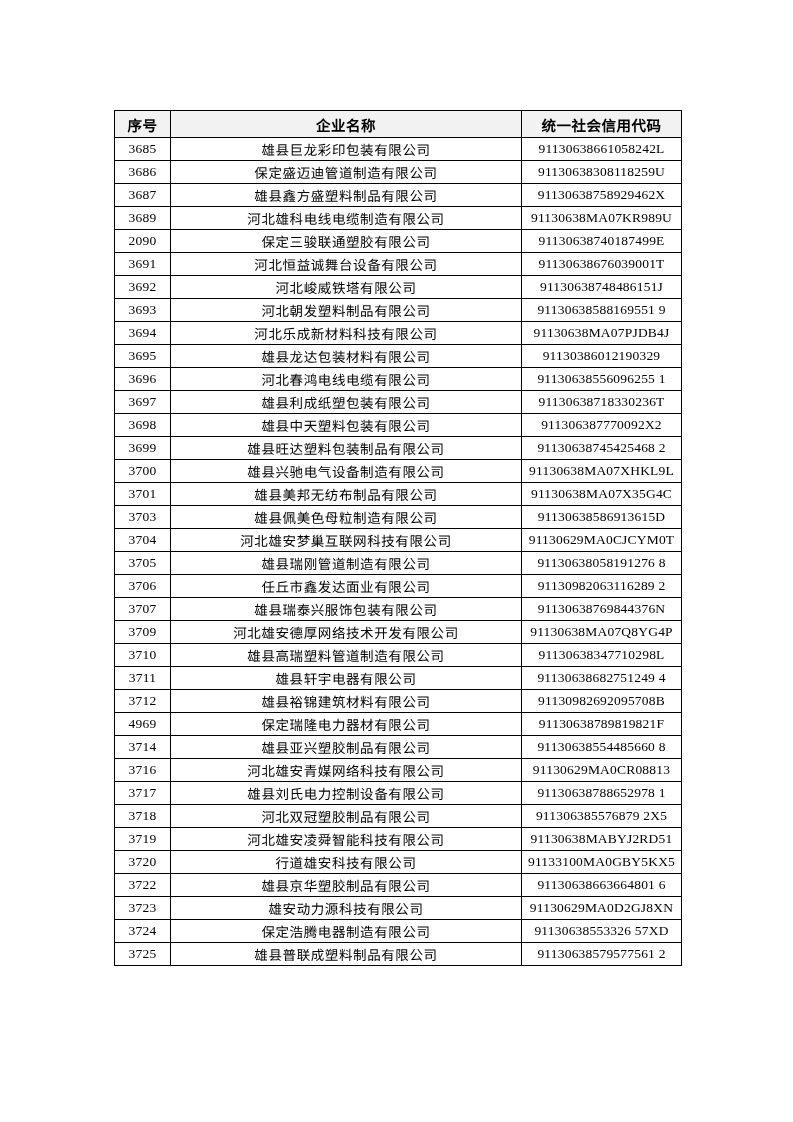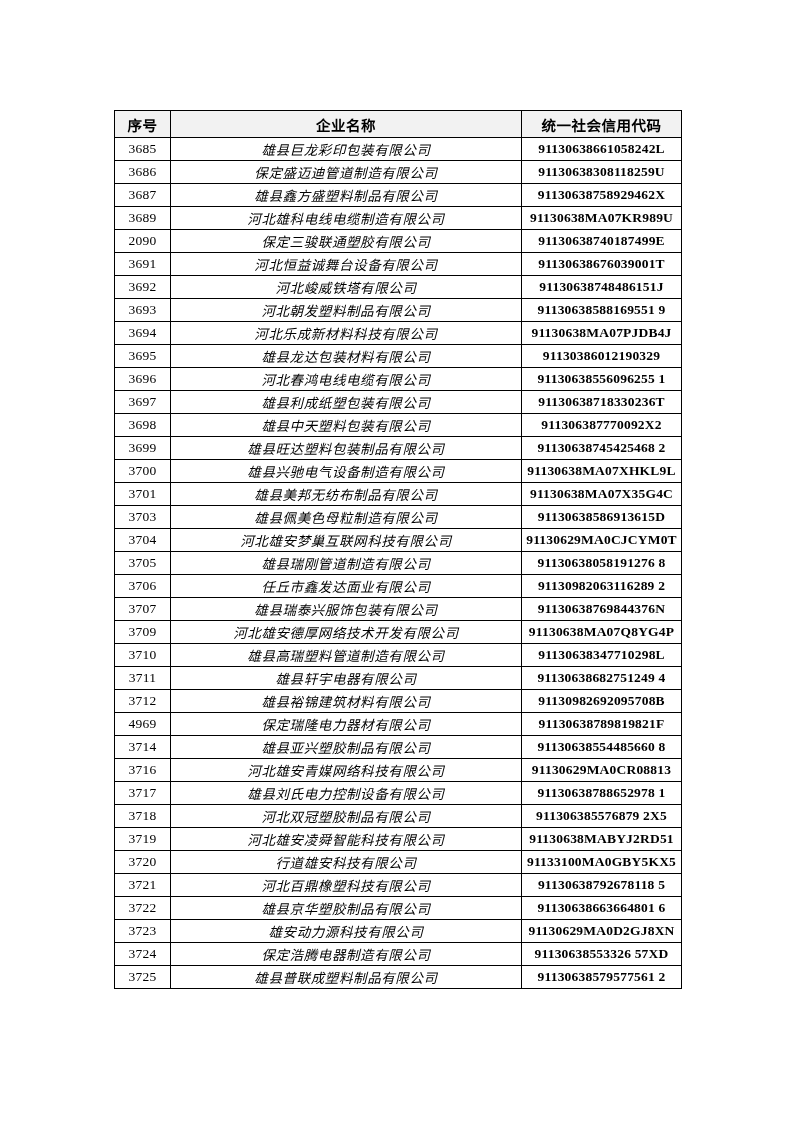--- a/index.html
+++ b/index.html
@@ -67,28 +67,26 @@
   td.cell-index {
     font-family: "Liberation Serif", "DejaVu Serif", serif;
     font-size: 13.5px;
     letter-spacing: 0.3px;
   }
 
   td.cell-name {
     font-family: "DejaVu Sans", "Liberation Sans", sans-serif;
     font-size: 13.5px;
     letter-spacing: 0.6px;
-    font-style: italic;
   }
 
   td.cell-code {
     font-family: "Liberation Serif", "DejaVu Serif", serif;
     font-size: 13.5px;
     letter-spacing: 0.2px;
-    font-weight: bold;
   }
 
   thead th.head-index,
   thead th.head-name,
   thead th.head-code {
     font-family: "DejaVu Sans", "Liberation Sans", sans-serif;
   }
 </style>
 </head>
 <body>
@@ -263,25 +261,20 @@
             <td class="cell-index">3719</td>
             <td class="cell-name">河北雄安凌舜智能科技有限公司</td>
             <td class="cell-code">91130638MABYJ2RD51</td>
           </tr>
           <tr>
             <td class="cell-index">3720</td>
             <td class="cell-name">行道雄安科技有限公司</td>
             <td class="cell-code">91133100MA0GBY5KX5</td>
           </tr>
           <tr>
-            <td class="cell-index">3721</td>
-            <td class="cell-name">河北百鼎橡塑科技有限公司</td>
-            <td class="cell-code">91130638792678118 5</td>
-          </tr>
-          <tr>
             <td class="cell-index">3722</td>
             <td class="cell-name">雄县京华塑胶制品有限公司</td>
             <td class="cell-code">91130638663664801 6</td>
           </tr>
           <tr>
             <td class="cell-index">3723</td>
             <td class="cell-name">雄安动力源科技有限公司</td>
             <td class="cell-code">91130629MA0D2GJ8XN</td>
           </tr>
           <tr>

